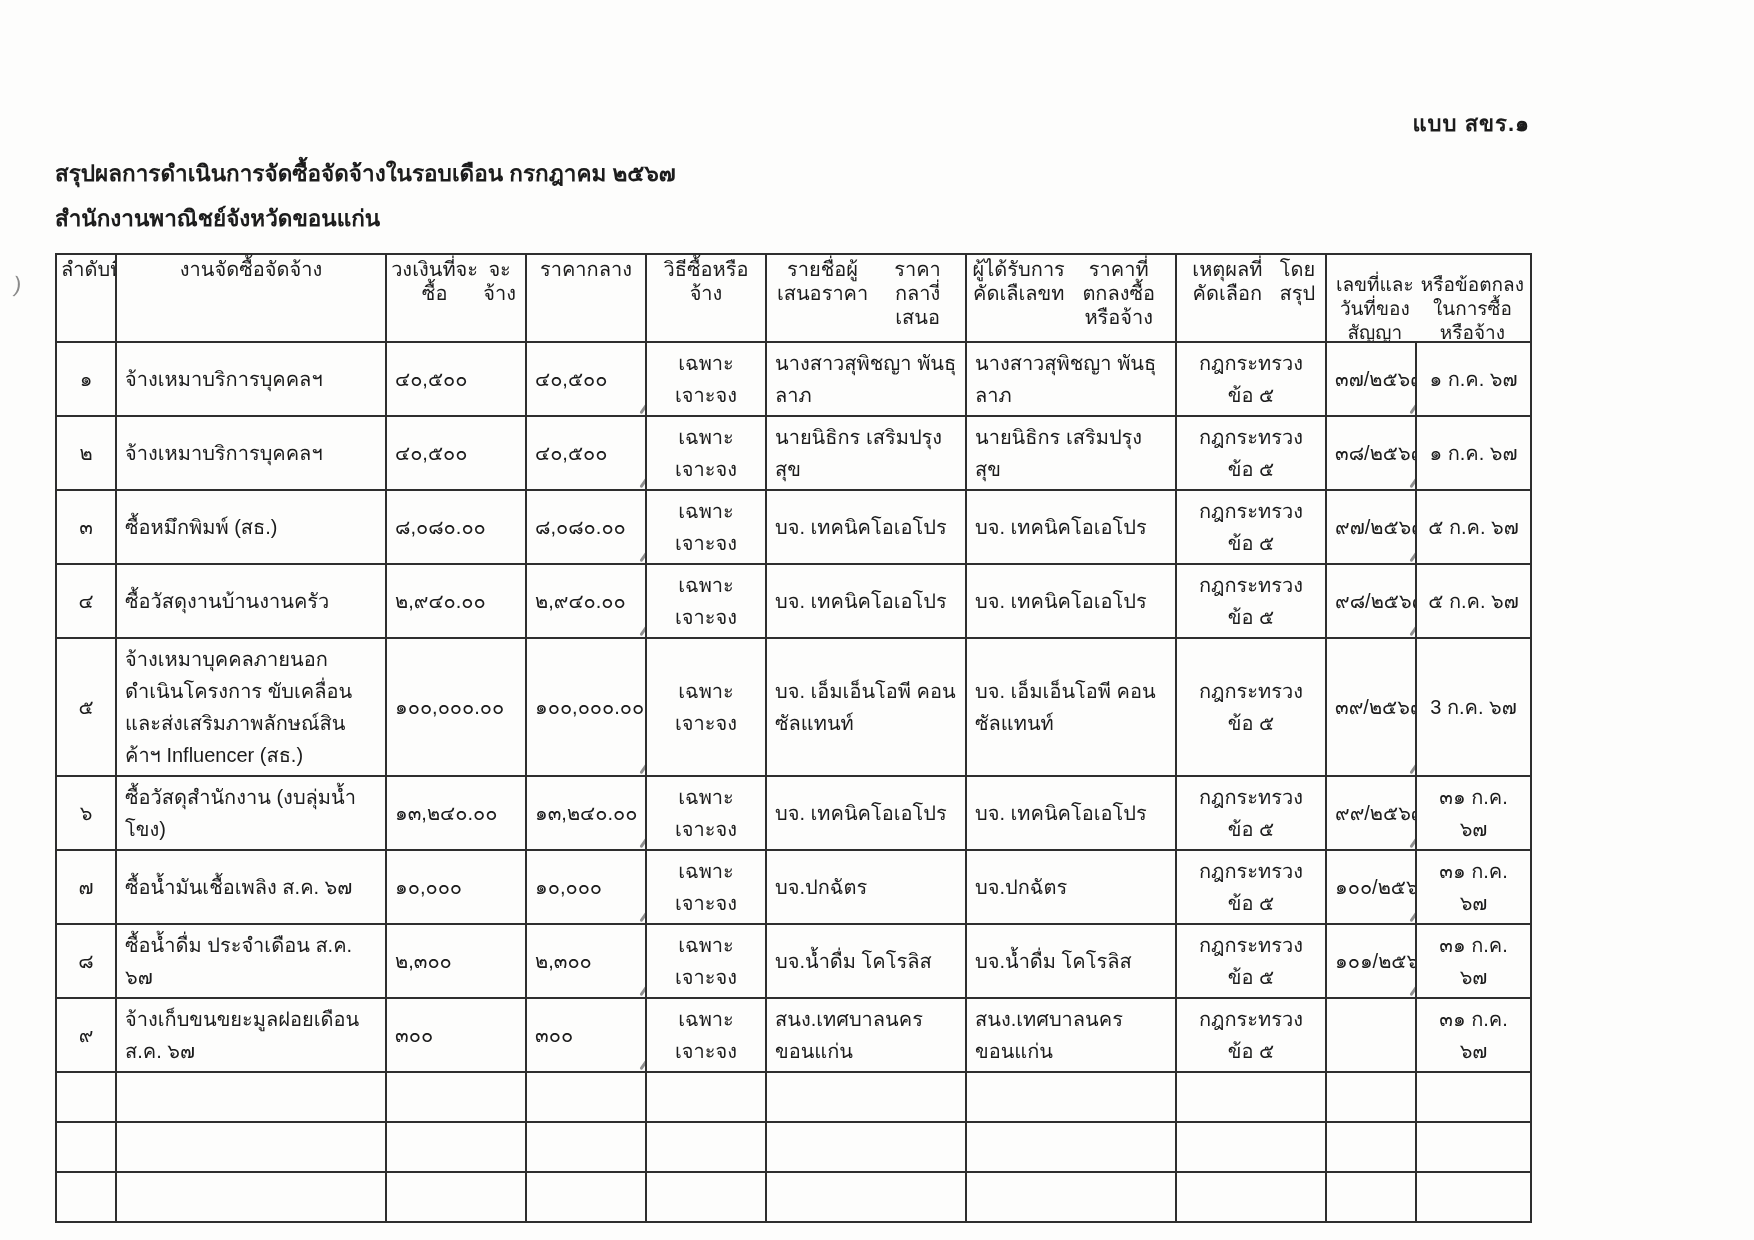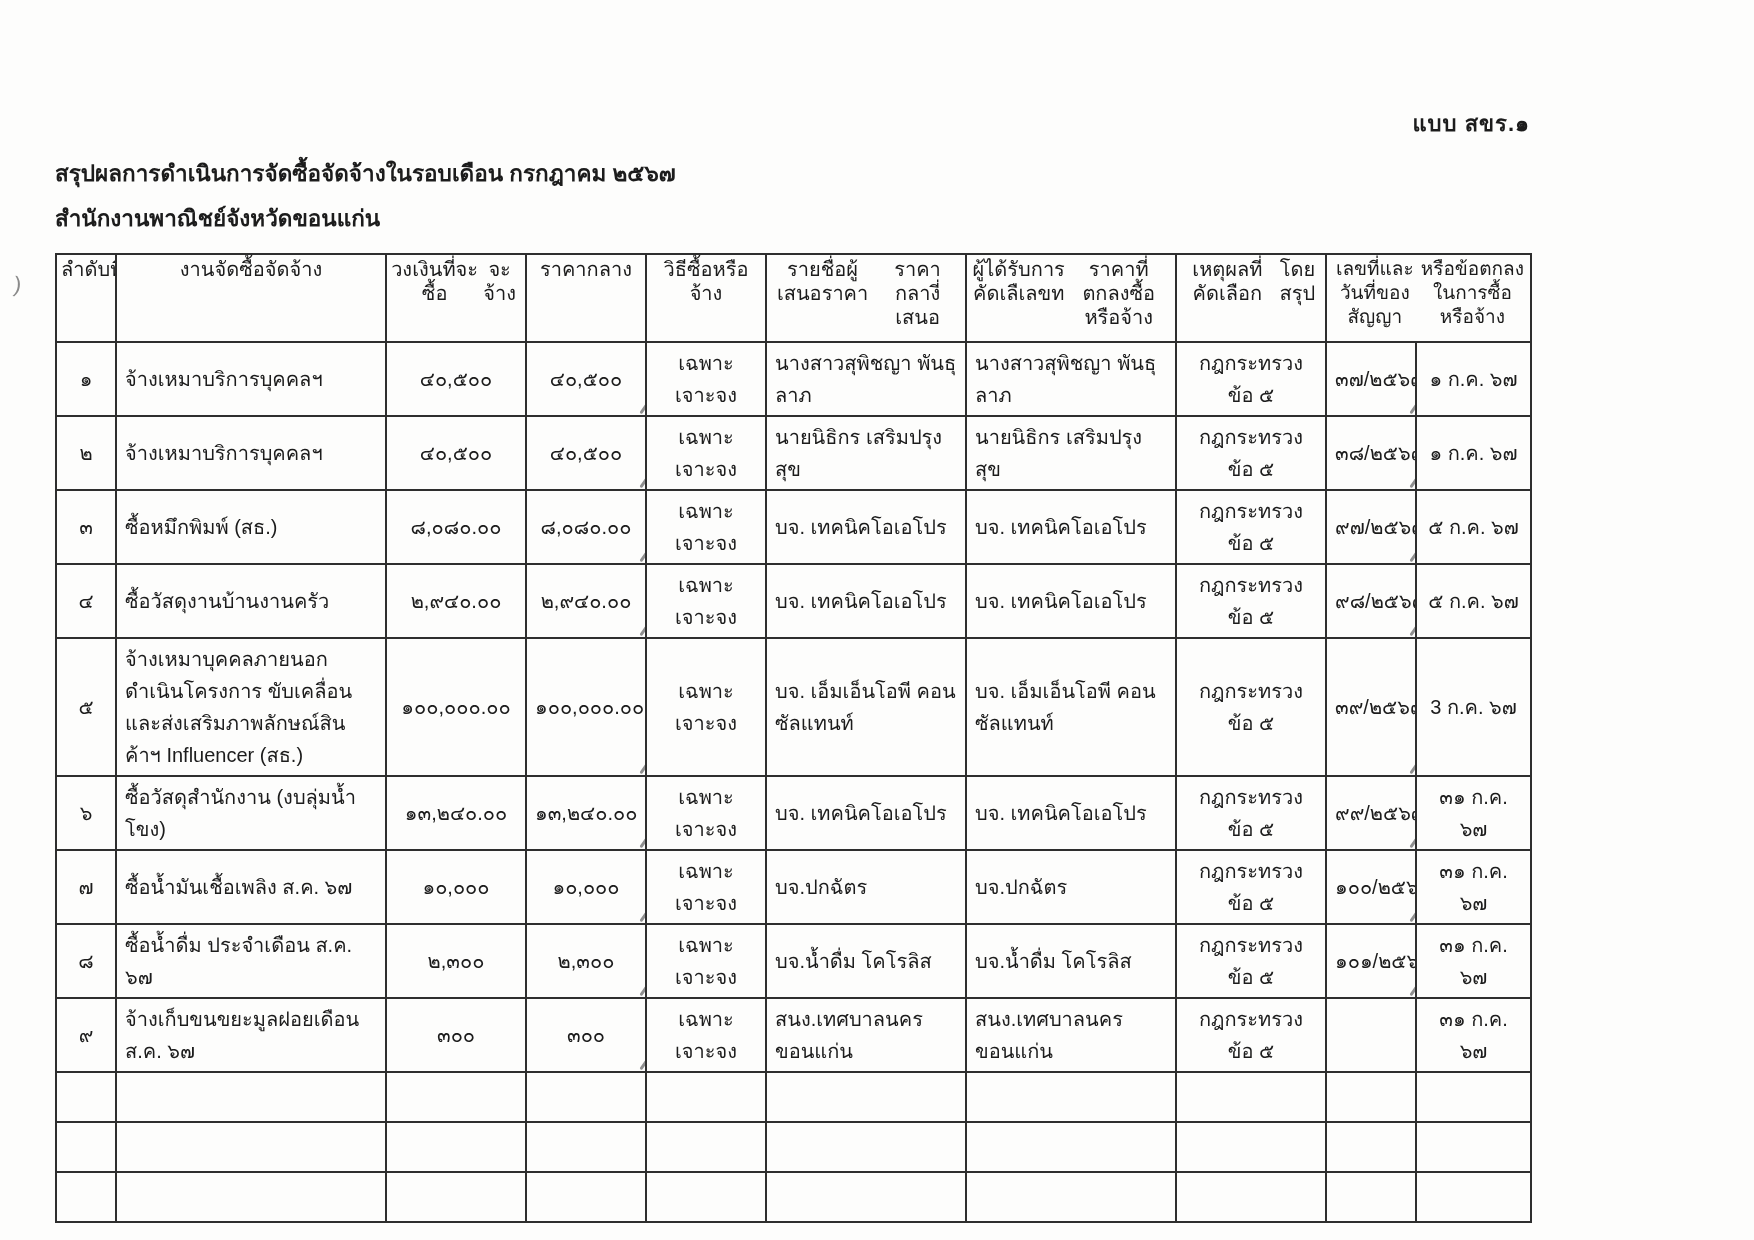--- a/index.html
+++ b/index.html
@@ -64,25 +64,25 @@
     padding: 2px 4px;
     text-align: center;
   }
   .hdr {
     display: flex;
     flex-direction: row;
     justify-content: space-around;
     height: 82px;
   }
   .hdr div { line-height: 24px; }
-  .hdr-contract div { font-size: 19px; }
+  .hdr-contract div { font-size: 19px; margin-top: 16px; }
   .proc-table tbody td { height: 40px; }
   .al-c { text-align: center; }
   .al-l { text-align: left; }
-  .al-r { text-align: center; padding-right: 14px; }
+  .al-r { text-align: left; padding-right: 14px; }
   .rel { position: relative; }
   .pen-tick {
     position: absolute;
     right: -9px;
     bottom: 7px;
     width: 17px;
     height: 3px;
     background: #8f8f8f;
     border-radius: 2px;
     transform: rotate(-55deg);

